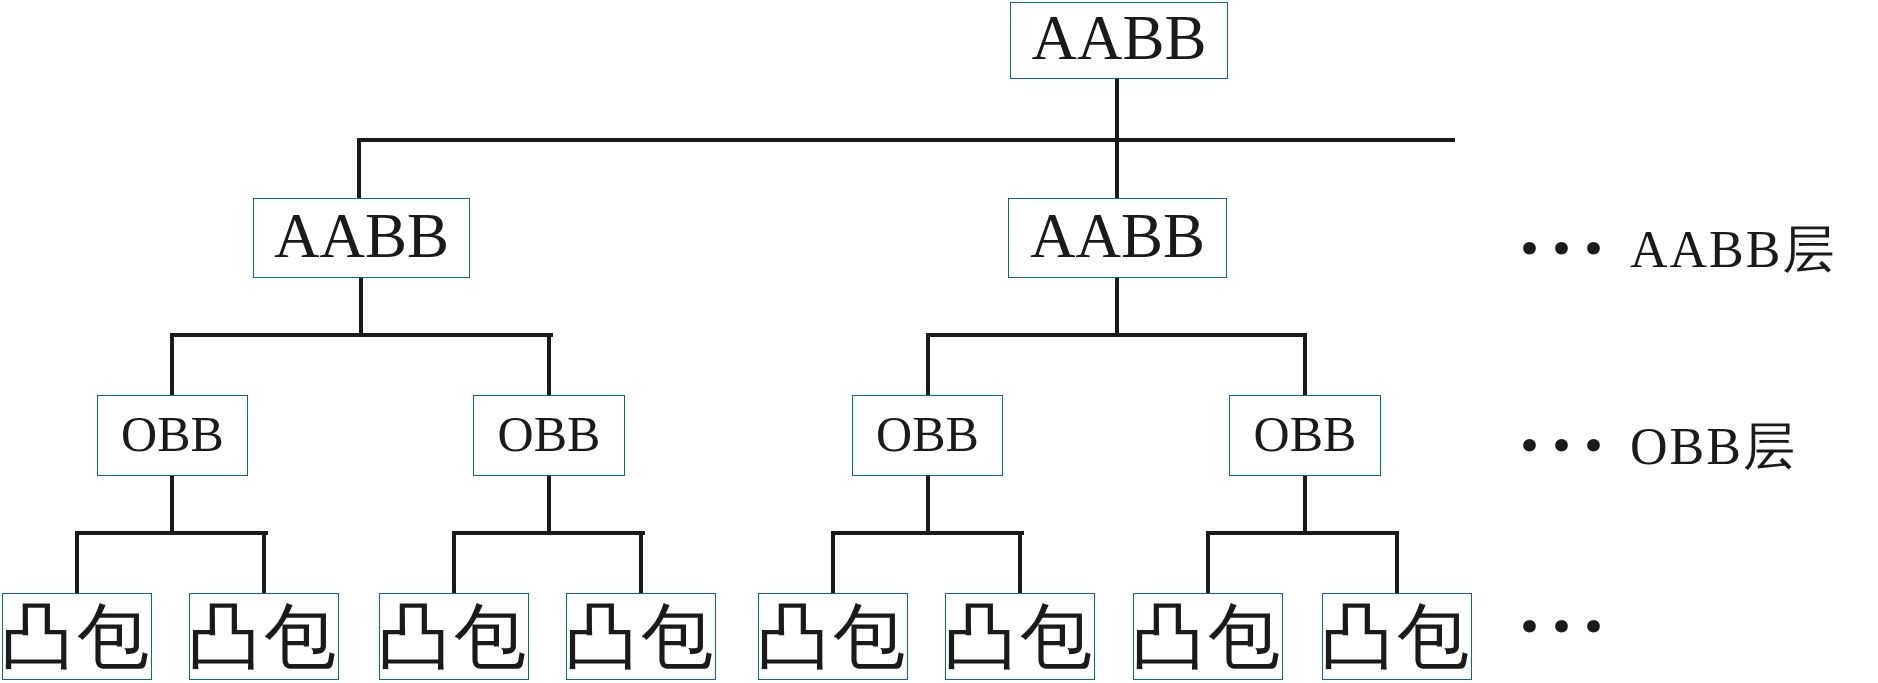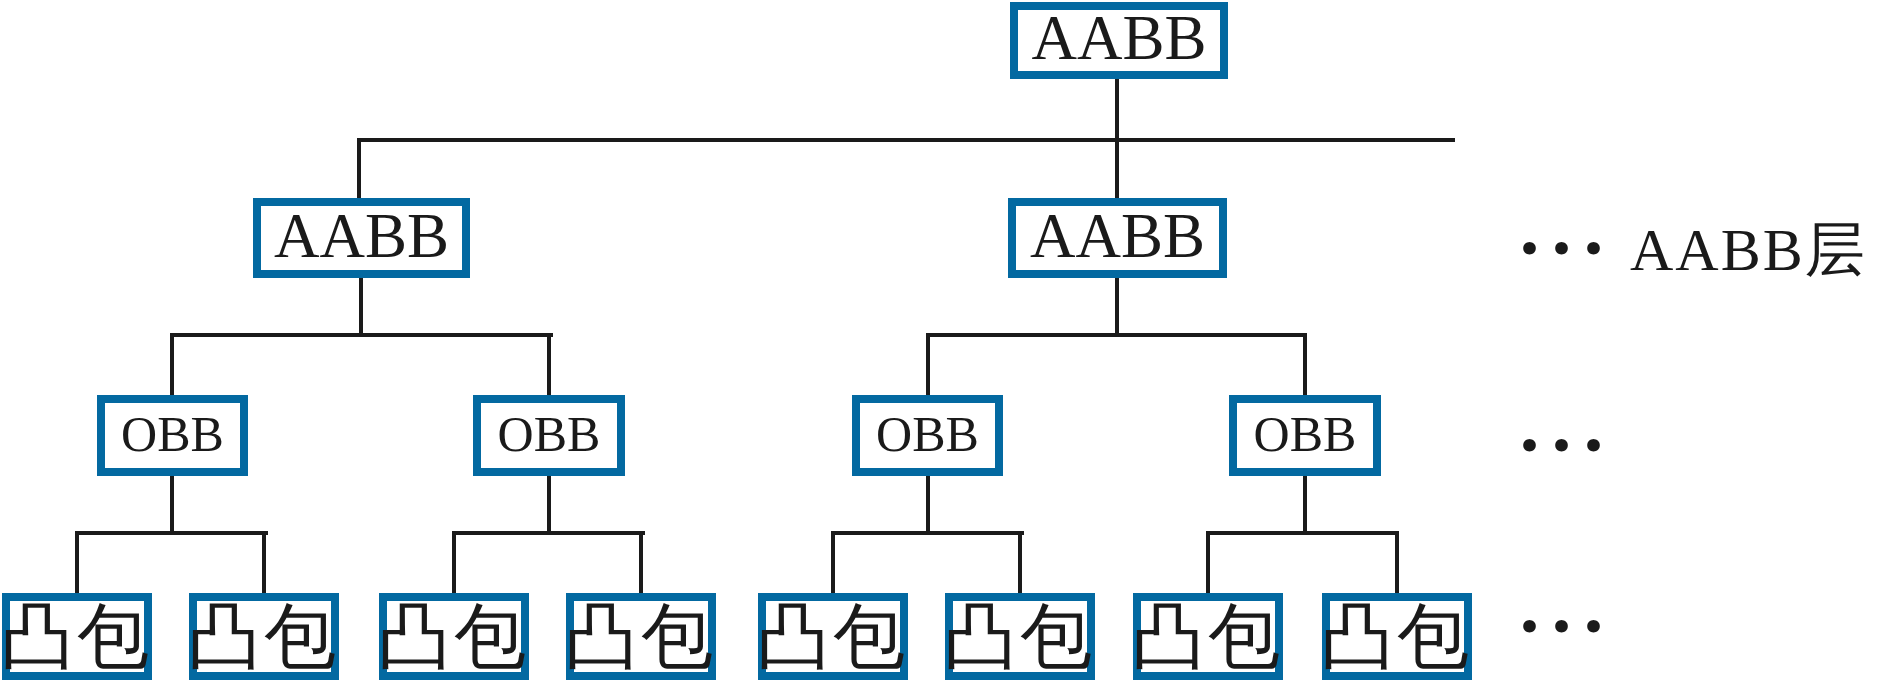--- a/index.html
+++ b/index.html
@@ -13,21 +13,21 @@
     height: 683px;
     background: #ffffff;
     font-family: "Liberation Serif", "DejaVu Serif", serif;
     color: #1a1a1a;
     overflow: hidden;
   }
   
   .node {
     position: absolute;
     box-sizing: border-box;
-    border: 8px solid #0369a1;
+    border: 1px solid #0369a1;
     background: #ffffff;
     display: flex;
     align-items: center;
     justify-content: center;
     line-height: 1;
     white-space: nowrap;
   }
   .node.lvl-aabb { font-size: 63px; }
   .node.lvl-obb  { font-size: 50px; }
   .node.lvl-hull { font-size: 72px; letter-spacing: 4px; }
@@ -56,21 +56,21 @@
     font-size: 36px;
     font-weight: bold;
     letter-spacing: 9px;
     line-height: 1;
   }
   .layer-label .text {
     position: absolute;
     left: 112px;
     top: 50%;
     transform: translateY(-52%);
-    font-size: 60px;
+    font-size: 52px;
     letter-spacing: 2px;
     line-height: 1;
     white-space: nowrap;
   }
 </style>
 </head>
 <body>
 
 <div class="stage">
 
@@ -157,18 +157,19 @@
   <div class="node lvl-hull" style="left:1322px; top:593px; width:150px; height:87px;">
     <span>凸包</span>
   </div>
 
   <div class="layer-label" style="top:219px;">
     <span class="dots">•••</span>
     <span class="text">AABB层</span>
   </div>
   <div class="layer-label" style="top:416px;">
     <span class="dots">•••</span>
+    <span class="text">OBB层</span>
   </div>
   <div class="layer-label" style="top:597px;">
     <span class="dots">•••</span>
   </div>
 
 </div>
 
 </body></html>

